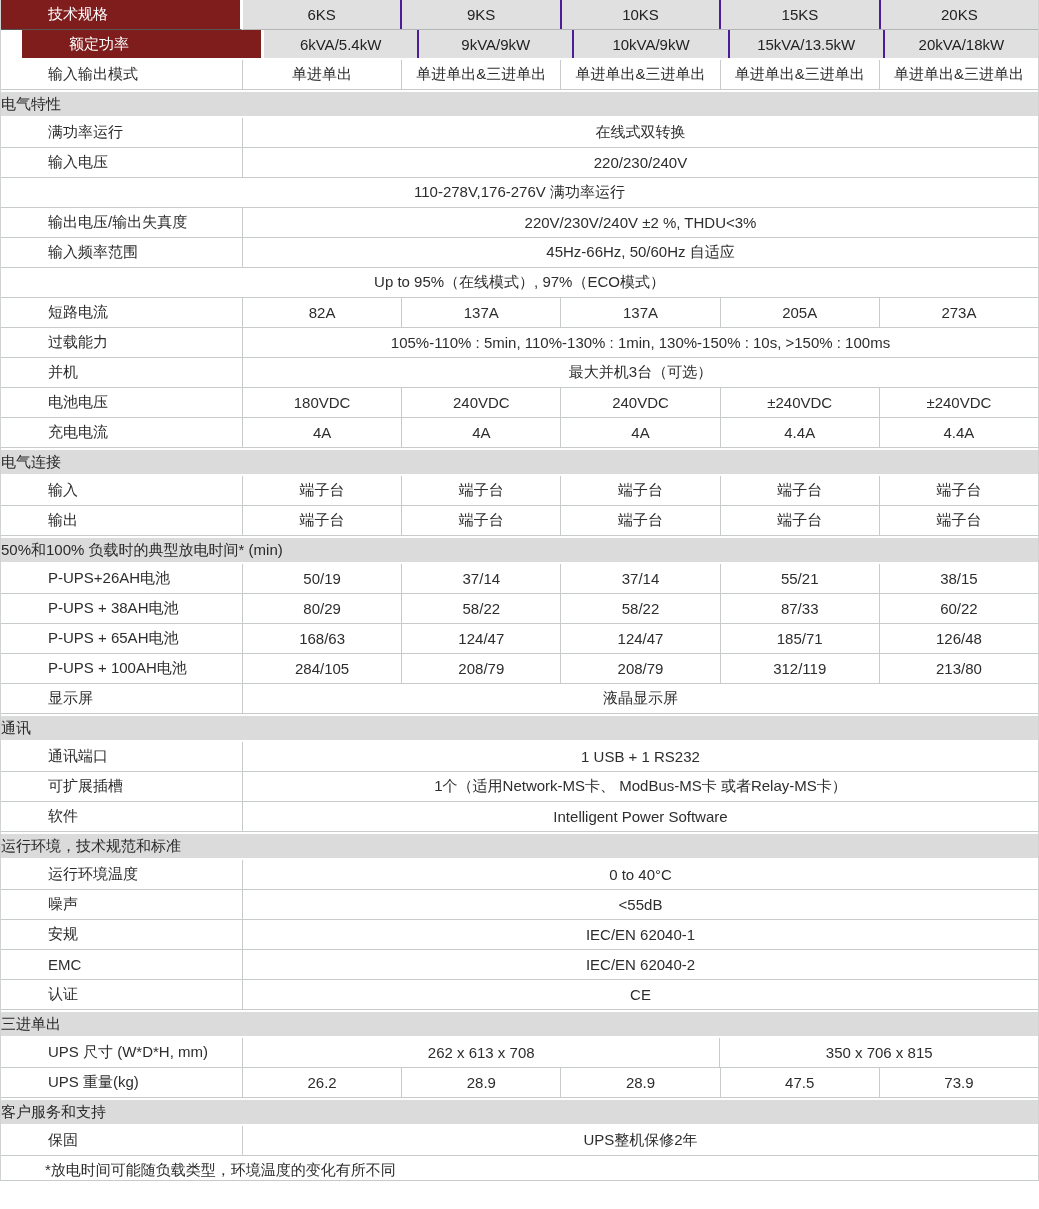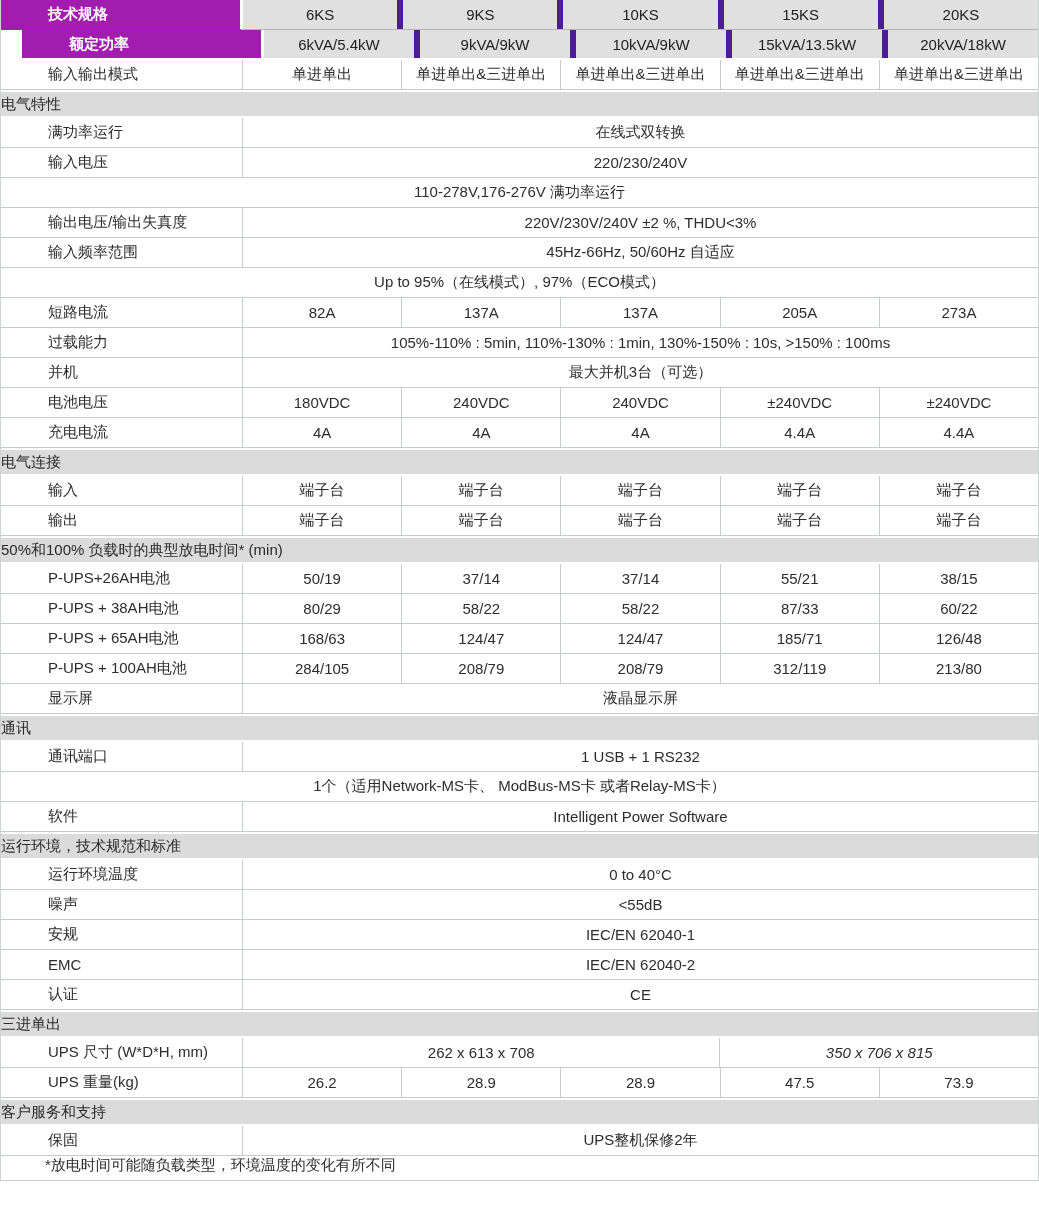--- a/index.html
+++ b/index.html
@@ -12,40 +12,40 @@
     border-right:1px solid #d0d3d3;
     box-sizing:border-box;
   }
   .row{display:flex;height:30px;box-sizing:border-box;background:#fff;border-bottom:1px solid #c8cbcb;}
   .cell{display:flex;align-items:center;box-sizing:border-box;min-width:0;}
   .label{flex:0 0 242px;width:242px;padding-left:47px;border-right:1px solid #c8cbcb;}
   .val{flex:1;justify-content:center;text-align:center;border-right:1px solid #c8cbcb;}
   .val:last-child{border-right:none;}
   .sp5{flex:5;}
   .sp3{flex:3;}
-  .sp2{flex:2;font-style:italic;}
+  .sp2{flex:2;}
   
   .hdr{border-bottom:1px solid #b2b5b5;}
-  .hdr .label{background:#a21caf;color:#ffffff;border-right:3px solid #ffffff;font-weight:bold;}
-  .hdr .val{background:#e0e0e0;border-right:6px solid #4c1d95;color:#222;}
+  .hdr .label{background:#7f1d1d;color:#ffffff;border-right:3px solid #ffffff;}
+  .hdr .val{background:#e0e0e0;border-right:2px solid #4c1d95;color:#222;}
   .hdr .val:last-child{border-right:none;}
   .hdr1 .label{border-bottom:1px solid #565656;margin-bottom:-1px;}
   .hdr2{border-bottom:2px solid #ffffff;margin-left:21px;}
   
   .section{
     height:28px;
     background:#dbdbdb;
     border-top:2px solid #ffffff;
     border-bottom:2px solid #ffffff;
     align-items:center;
     color:#2a2a2a;
   }
   .footnote{
     height:25px;
-    align-items:flex-start;
+    align-items:flex-end;
     padding-left:44px;
     border-bottom:1px solid #c8cbcb;
   }
 </style>
 </head>
 <body>
 
 <div id="spec-table">
     <div class="row hdr hdr1">
       <div class="cell label">技术规格</div>
@@ -187,20 +187,21 @@
       <div class="cell val sp5">液晶显示屏</div>
     </div>
     <div class="row section">
       <div class="cell">通讯</div>
     </div>
     <div class="row">
       <div class="cell label">通讯端口</div>
       <div class="cell val sp5">1 USB + 1 RS232</div>
     </div>
     <div class="row">
+      <div class="cell label">可扩展插槽</div>
       <div class="cell val sp5">1个（适用Network-MS卡、 ModBus-MS卡 或者Relay-MS卡）</div>
     </div>
     <div class="row">
       <div class="cell label">软件</div>
       <div class="cell val sp5">Intelligent Power Software</div>
     </div>
     <div class="row section">
       <div class="cell">运行环境，技术规范和标准</div>
     </div>
     <div class="row">

